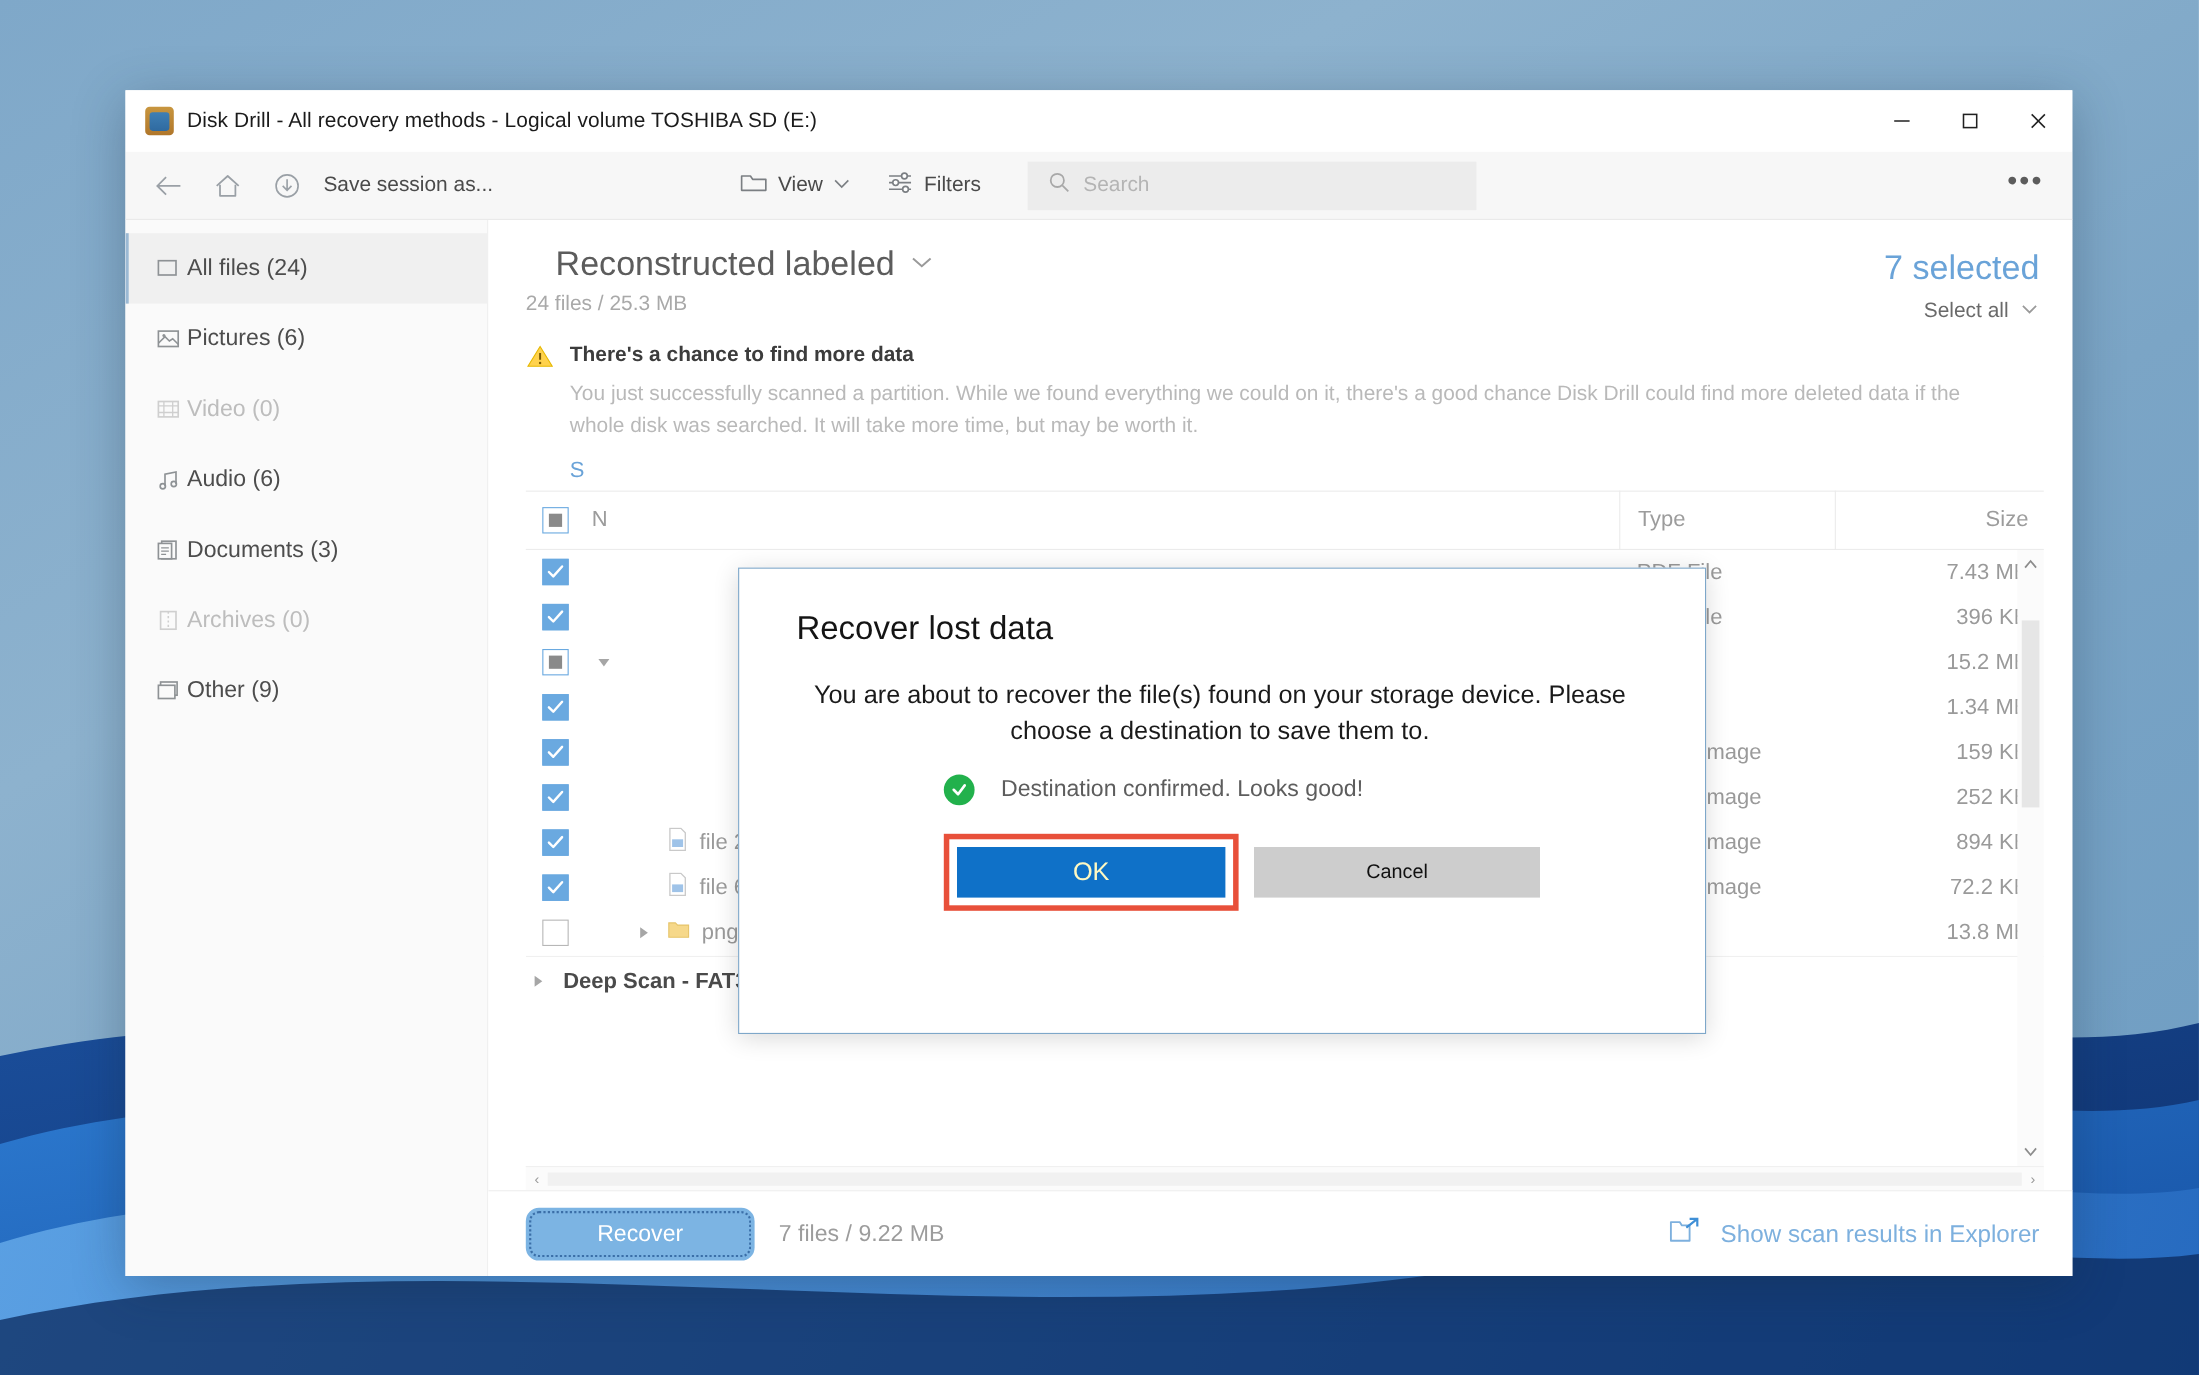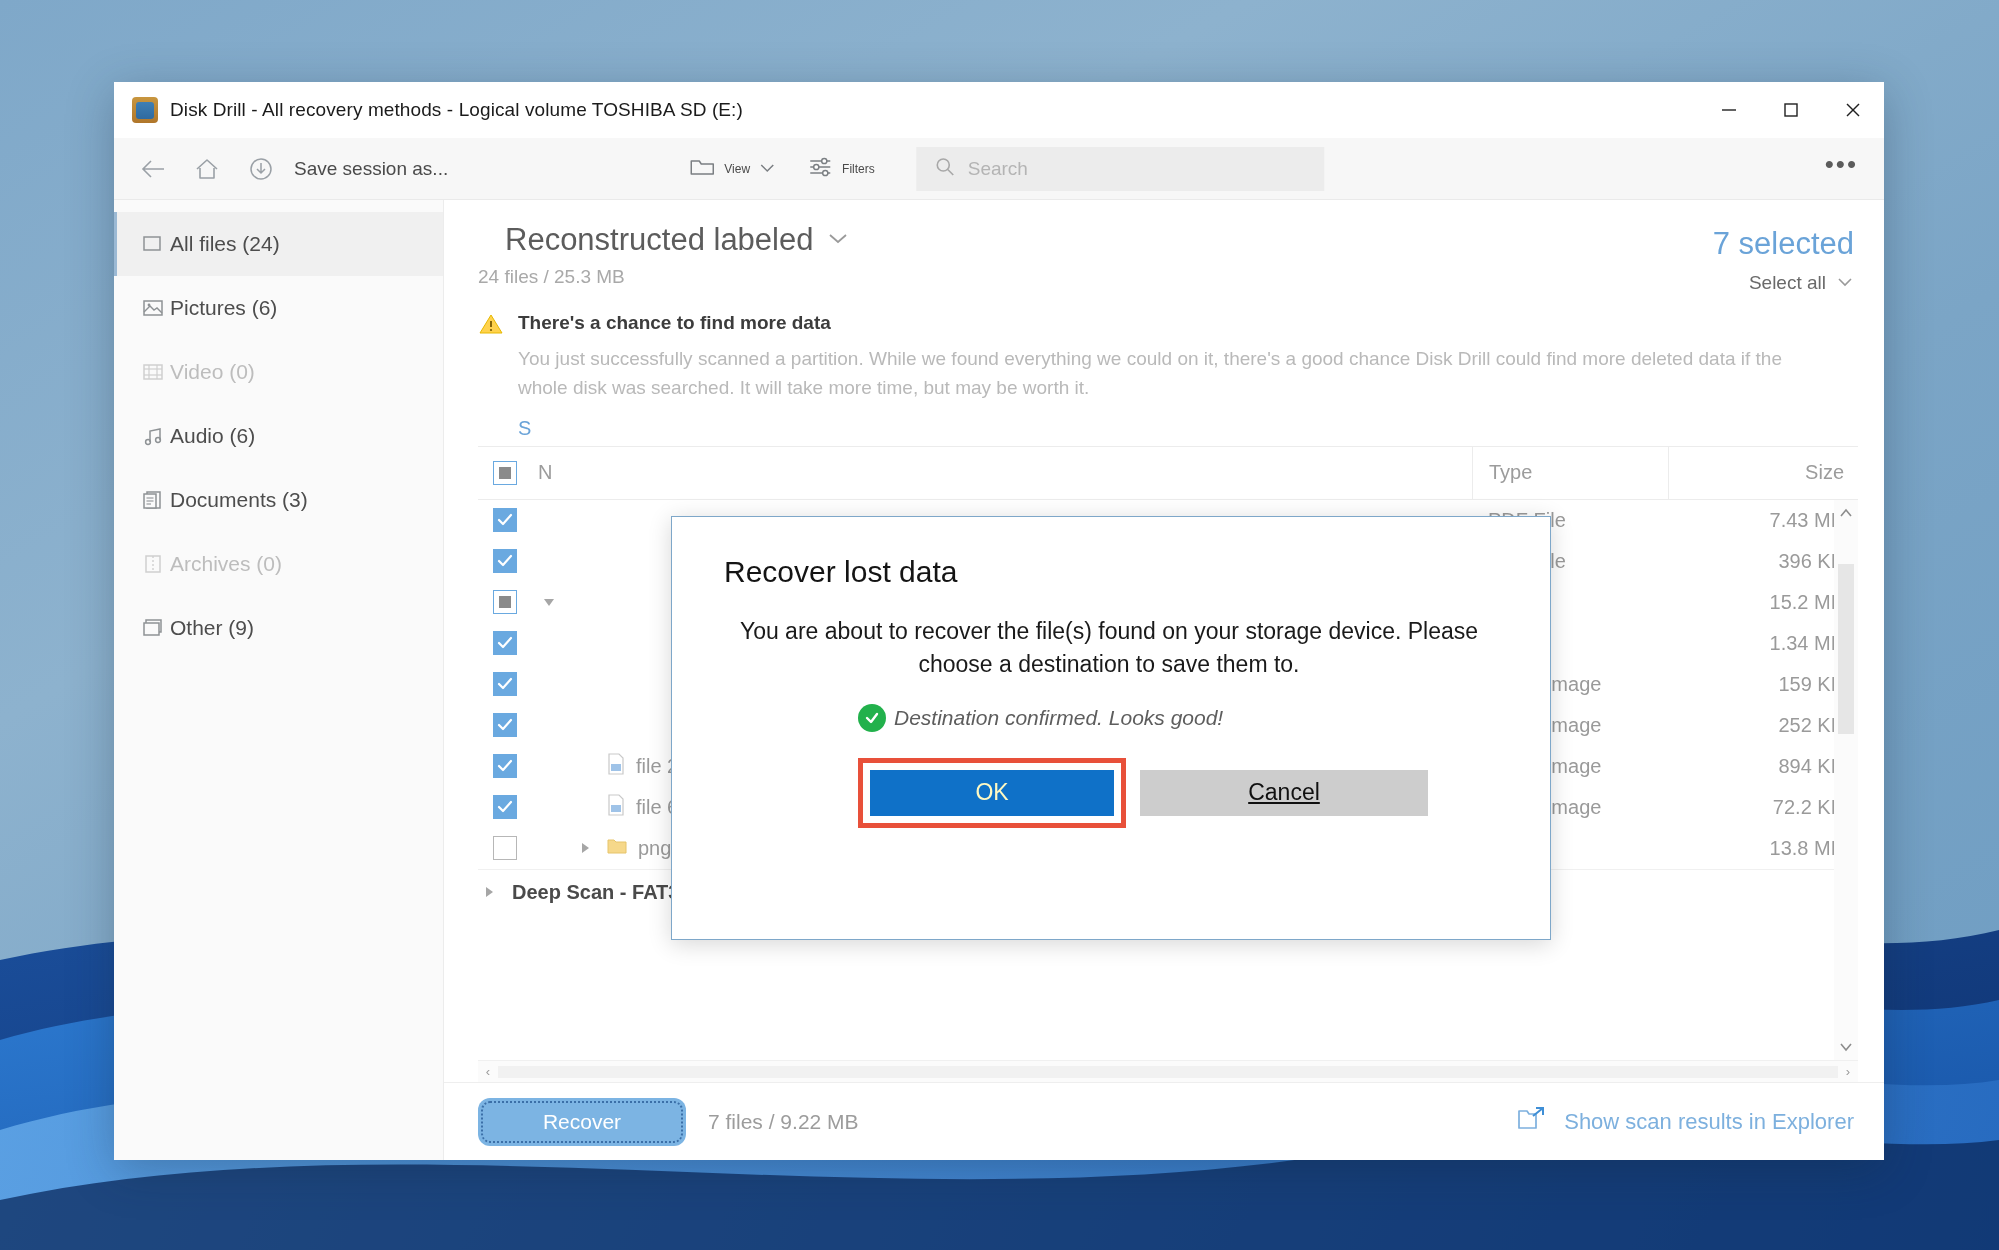--- a/index.html
+++ b/index.html
@@ -60,21 +60,21 @@
     position: relative;
   }
   .tb-icon-btn {
     width: 54px; height: 46px; display:flex; align-items:center; justify-content:center;
     color: #9aa0a6;
   }
   .tb-left { display: flex; align-items: center; padding-left: 12px; }
   .tb-save-label { font-size: 19px; color: #4a4a4a; margin-left: 6px; }
   .tb-center { position:absolute; left: 50%; transform: translateX(-50%); display:flex; align-items:center; }
   .tb-item { display: flex; align-items: center; gap: 9px; padding: 0 16px; height: 46px; color: #5a5a5a; }
-  .tb-item .lbl { font-size: 12px; color: #4a4a4a; }
+  .tb-item .lbl { font-size: 19px; color: #4a4a4a; }
   .search-box {
     width: 408px; height: 44px; background: #ececec; margin-left: 26px;
     display: flex; align-items: center; padding-left: 18px; gap: 11px;
   }
   .search-box .ph { font-size: 19px; color: #b4b4b4; }
   .tb-more {
     margin-left: auto; margin-right: 26px; font-size: 26px; color: #5c5c5c;
     letter-spacing: 2px; line-height: 1; padding-bottom: 10px;
   }
 
@@ -192,29 +192,29 @@
   .dlg-label { font-size: 23px; color:#1a1a1a; }
   .path-combo {
     width: 490px; height: 52px; border: 1px solid #adadad; background:#fff;
     display:flex; align-items:center; padding: 0 14px 0 18px;
   }
   .path-val { font-size: 22px; color:#5d5d5d; flex:1 1 auto; white-space:nowrap; overflow:hidden; }
   .browse-btn {
     width: 70px; height: 52px; background:#e0e0e0; border:1px solid #cfcfcf;
     display:flex; align-items:center; justify-content:center; color:#3a3a3a;
   }
-  .dlg-status { display:flex; align-items:center; gap:8px; padding: 22px 0 0 186px; font-style: italic; }
+  .dlg-status { display:flex; align-items:center; gap:24px; padding: 22px 0 0 186px; }
   .check-badge { width:28px; height:28px; border-radius:50%; background:#22b14c; display:flex;align-items:center;justify-content:center; }
   .dlg-status .txt { font-size:21px; color:#5d5d5d; }
   .dlg-buttons { display:flex; align-items:center; gap: 0; padding: 26px 0 0 186px; }
   .ok-wrap { position: relative; padding: 7px; border: 5px solid #e8503a; }
   .ok-btn { width: 244px; height: 46px; background:#0f71c8; color:#fef9c3; font-size:23px;
             display:flex;align-items:center;justify-content:center; }
-  .cancel-btn { width: 288px; height: 46px; background:#cdcdcd; color:#101010; font-size:23px;
-            display:flex;align-items:center;justify-content:center; margin-left: 14px; text-decoration: underline; }
+  .cancel-btn { width: 260px; height: 46px; background:#cdcdcd; color:#101010; font-size:18px;
+            display:flex;align-items:center;justify-content:center; margin-left: 14px; }
 </style>
 </head>
 <body>
 
 <div class="wallpaper-swoosh">
   <svg width="1999" height="440" viewBox="0 0 1999 440" preserveAspectRatio="none">
     <defs>
       <linearGradient id="g1" x1="0" y1="0" x2="1" y2="1">
         <stop offset="0" stop-color="#1b4f9c"></stop>
           <stop offset="1" stop-color="#0d2f6b"></stop>

